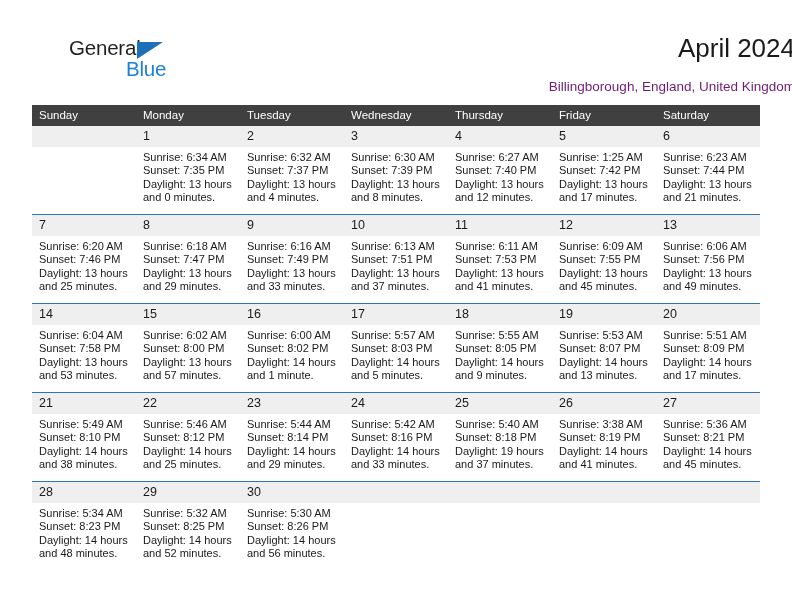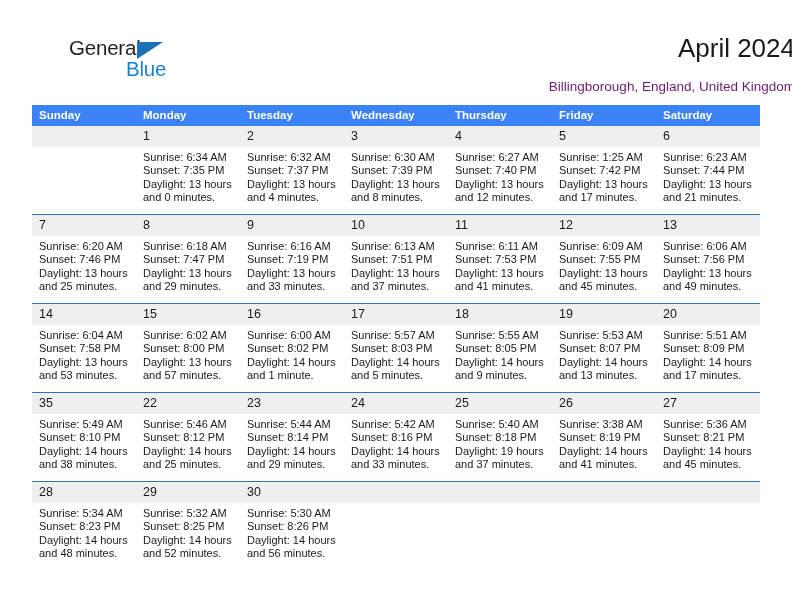--- a/index.html
+++ b/index.html
@@ -88,24 +88,24 @@
     position: absolute;
     left: 32px;
     top: 105px;
     width: 728px;
     border-collapse: collapse;
     table-layout: fixed;
   }
   .calendar col { width: 104px; }
 
   thead th {
-    background: #3b82f6;
+    background: #404040;
     color: #ffffff;
     font-size: 11.5px;
-    font-weight: bold;
+    font-weight: normal;
     text-align: left;
     padding: 4px 0 5px 7px;
     height: 11px;
     box-sizing: content-box;
   }
 
   .week-row > td {
     padding: 0;
     vertical-align: top;
     border-top: 1.5px solid #3074b4;
@@ -262,21 +262,21 @@
                 <div>Sunset: 7:47 PM</div>
                 <div class="daylight">Daylight: 13 hours and 29 minutes.</div>
               </div>
             </div>
           </td>
           <td>
             <div class="cell">
               <span class="daynum">9</span>
               <div class="info">
                 <div>Sunrise: 6:16 AM</div>
-                <div>Sunset: 7:19 PM</div>
+                <div>Sunset: 7:49 PM</div>
                 <div class="daylight">Daylight: 13 hours and 33 minutes.</div>
               </div>
             </div>
           </td>
           <td>
             <div class="cell">
               <span class="daynum">10</span>
               <div class="info">
                 <div>Sunrise: 6:13 AM</div>
                 <div>Sunset: 7:51 PM</div>
@@ -383,21 +383,21 @@
                 <div>Sunrise: 5:51 AM</div>
                 <div>Sunset: 8:09 PM</div>
                 <div class="daylight">Daylight: 14 hours and 17 minutes.</div>
               </div>
             </div>
           </td>
         </tr>
         <tr class="week-row">
           <td>
             <div class="cell">
-              <span class="daynum">35</span>
+              <span class="daynum">21</span>
               <div class="info">
                 <div>Sunrise: 5:49 AM</div>
                 <div>Sunset: 8:10 PM</div>
                 <div class="daylight">Daylight: 14 hours and 38 minutes.</div>
               </div>
             </div>
           </td>
           <td>
             <div class="cell">
               <span class="daynum">22</span>

